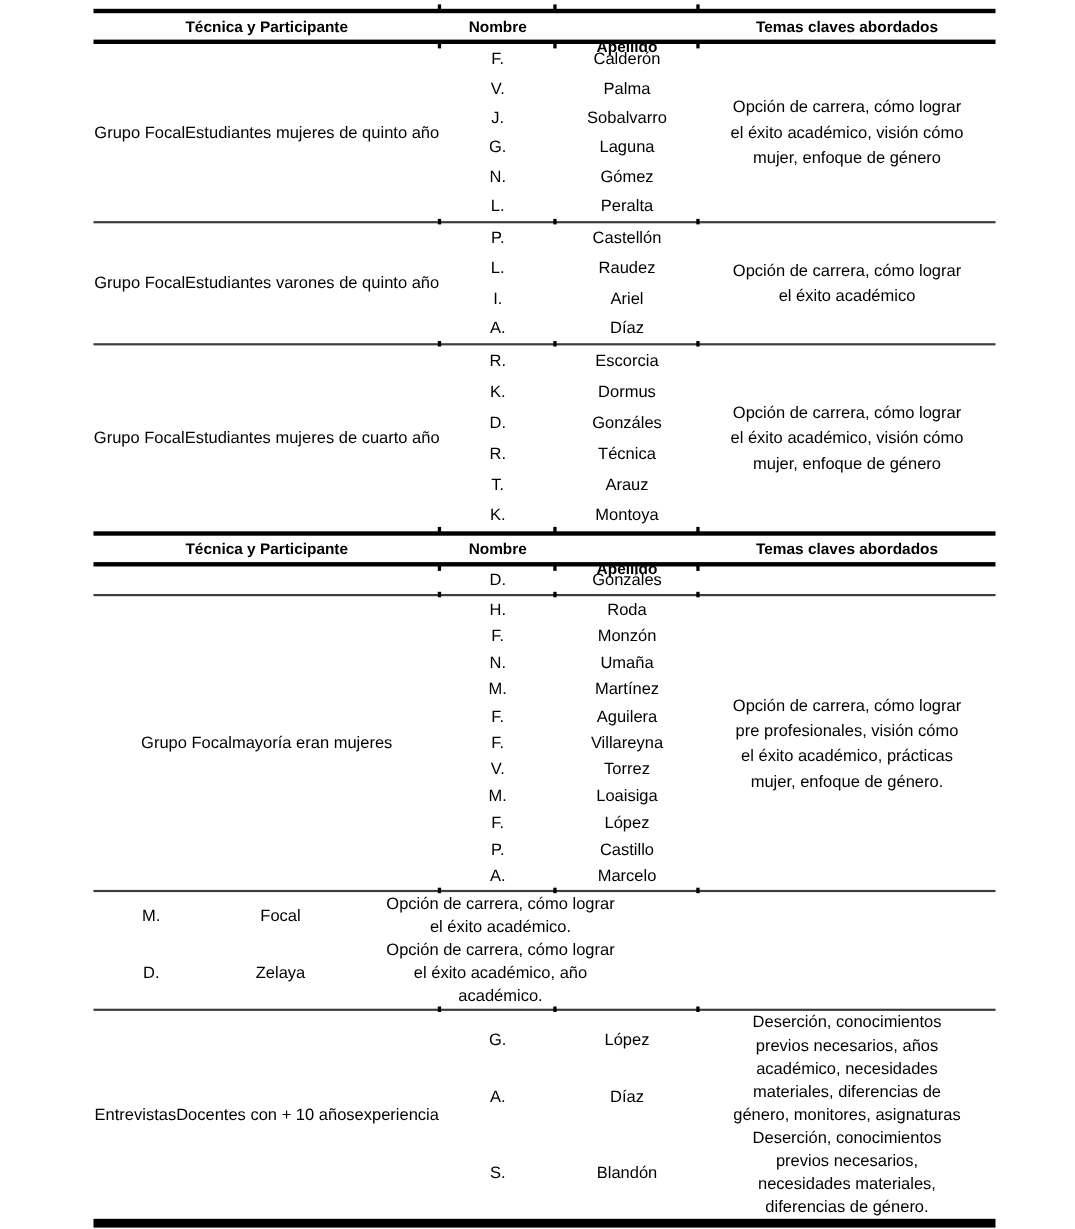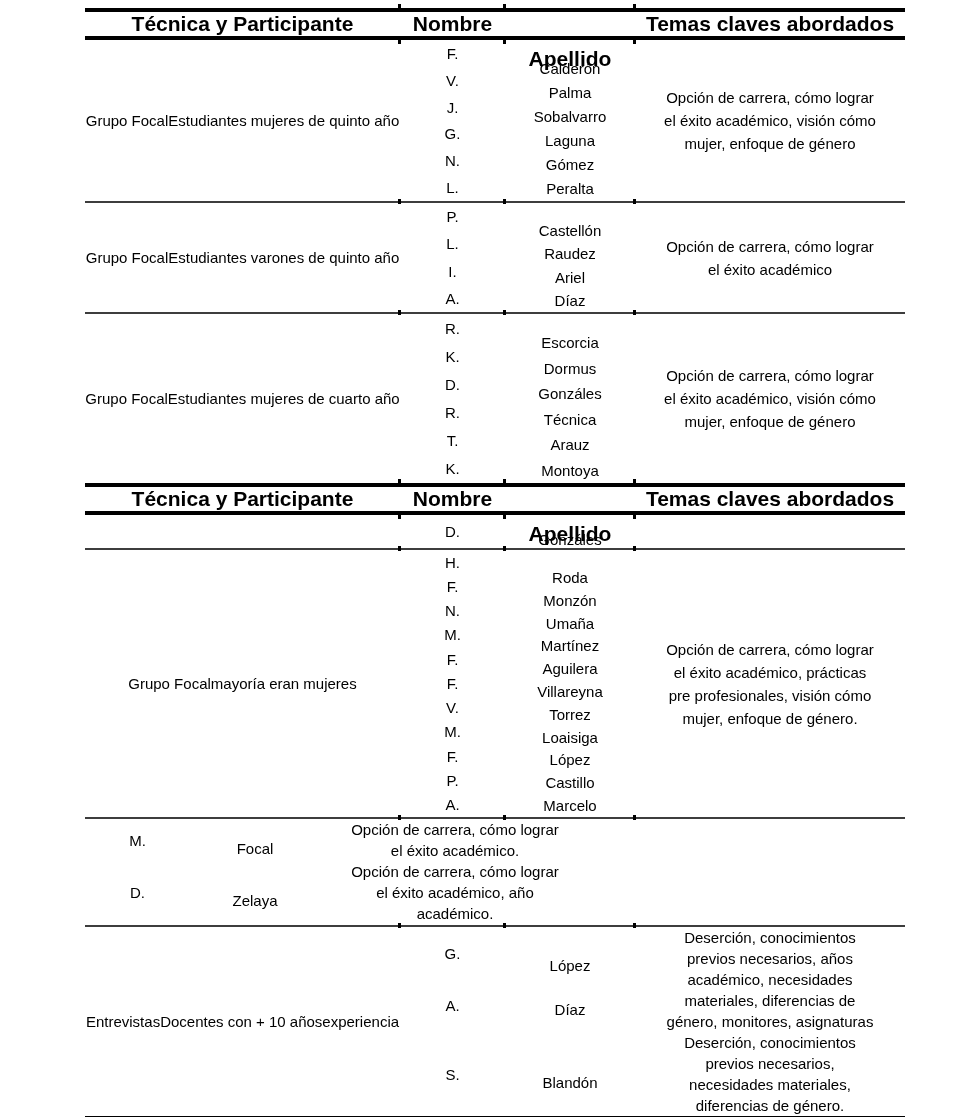--- a/index.html
+++ b/index.html
@@ -5,22 +5,22 @@
   html,body{margin:0;padding:0;}
   body{
     width:977px;height:1117px;background:#ffffff;position:relative;
     font-family:"Liberation Sans","DejaVu Sans",sans-serif;color:#000;
     font-size:15px;-webkit-font-smoothing:antialiased;
   }
   .doc{position:absolute;left:85px;top:8px;width:820px;}
   .tbl{border-top:4px solid #000;}
   .tbl2{border-bottom:8px solid #000;}
   .hrow{
-    display:flex;height:24px;font-weight:bold;
-    border-bottom:4px solid #000;position:relative;font-size:21px;
+    display:flex;height:24px;align-items:center;font-weight:bold;
+    border-bottom:4px solid #000;position:relative;font-size:14px;
   }
   .hcell{text-align:center;}
   .c1{width:315px;}
   .c2{width:105px;}
   .c3{width:130px;margin-top:35px;}
   .c4{width:270px;}
   .sec{display:flex;position:relative;}
   .sec + .sec{border-top:2px solid #3d3d3d;}
   
   .tbl1 .sec0{min-height:161px;}
@@ -36,21 +36,21 @@
   }
   .subwrap{flex:1;display:flex;flex-direction:column;}
   .subrow{display:flex;flex:1;}
   .multi .subrow{flex:0 0 auto;}
   .ncell{
     width:105px;display:flex;flex-direction:column;justify-content:space-around;
     align-items:center;text-align:center;
   }
   .acell{
     width:130px;display:flex;flex-direction:column;justify-content:space-around;
-    align-items:center;text-align:center;margin-top:16px;
+    align-items:center;text-align:center;
   }
   .tcell{
     width:270px;display:flex;flex-direction:column;justify-content:center;
     align-items:center;text-align:center;line-height:23px;padding:2px 0;
     box-sizing:border-box;
   }
   .tbl2 .sec2 .tcell,.tbl2 .sec3 .tcell{line-height:21px;padding:0;}
   .tick{position:absolute;width:3px;height:5px;background:#000;}
   .tick.t{top:-4px;}
   .tick.ht{top:-8px;}
@@ -231,22 +231,22 @@
                 <div class="aline">Aguilera</div>
                 <div class="aline">Villareyna</div>
                 <div class="aline">Torrez</div>
                 <div class="aline">Loaisiga</div>
                 <div class="aline">López</div>
                 <div class="aline">Castillo</div>
                 <div class="aline">Marcelo</div>
               </div>
               <div class="tcell">
                 <div class="tline">Opción de carrera, cómo lograr</div>
+                <div class="tline">pre profesionales, visión cómo</div>
                 <div class="tline">el éxito académico, prácticas</div>
-                <div class="tline">pre profesionales, visión cómo</div>
                 <div class="tline">mujer, enfoque de género.</div>
               </div>
             </div>
           </div>
         </div>
         <div class="sec sec2 multi">
           <div class="tick t" style="left: 313px;"></div>
           <div class="tick t" style="left: 418px;"></div>
           <div class="tick t" style="left: 548px;"></div>
           <div class="subwrap">

